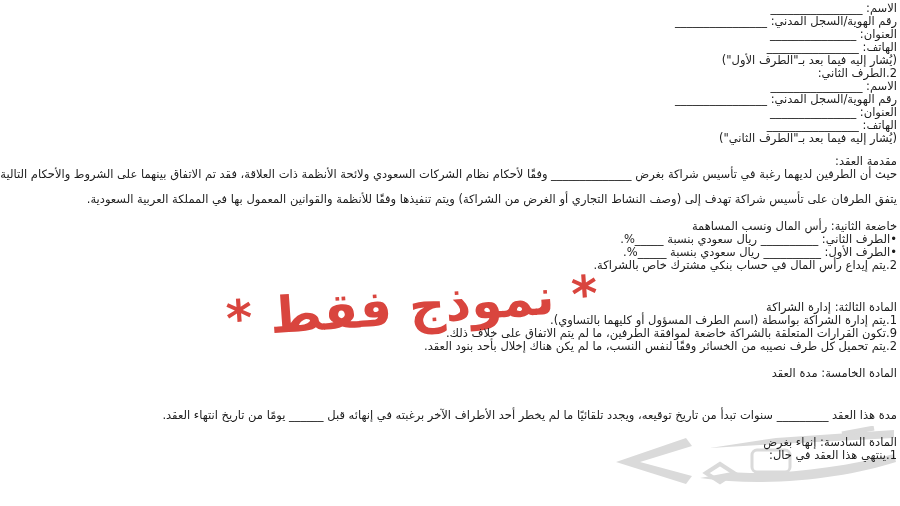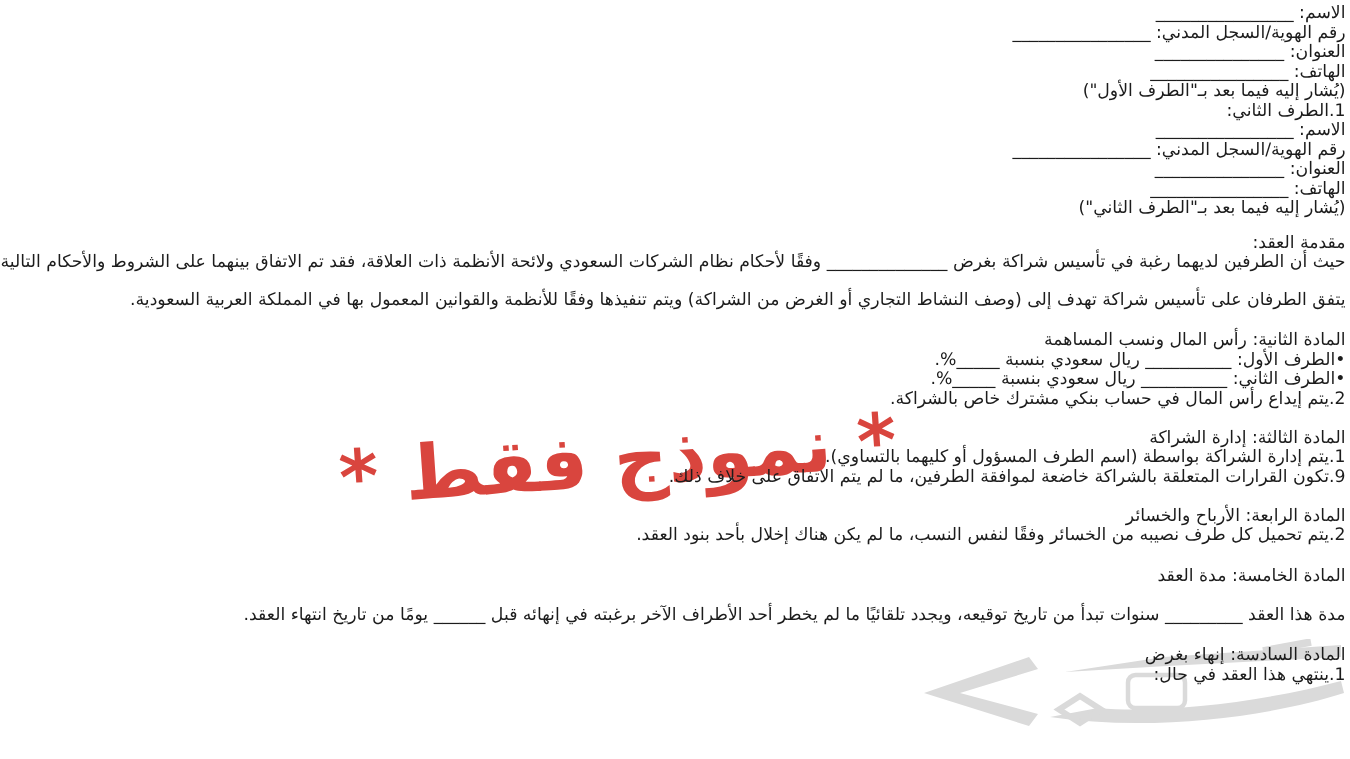--- a/index.html
+++ b/index.html
@@ -5,21 +5,21 @@
   html,body{margin:0;padding:0;}
   body{
     width:900px;height:506px;overflow:hidden;background:#ffffff;
     font-family:"DejaVu Sans",sans-serif;position:relative;
   }
   .doc{
     position:relative;z-index:3;direction:rtl;text-align:right;
     padding:2px 3px 0 0;font-size:11.5px;color:#1c1c1c;
   }
   .line{height:13px;line-height:13px;white-space:nowrap;}
-  .mt10{margin-top:10px}.mt12{margin-top:12px}.mt13{margin-top:13px}
+  .mt10{margin-top:10px}.mt12{margin-top:12px}.mt13{margin-top:29px}
   .mt14{margin-top:14px}.mt16{margin-top:16px}
   .watermark-red{
     position:absolute;z-index:2;left:268px;top:276px;width:330px;
     direction:rtl;text-align:center;white-space:nowrap;
     font-size:50px;font-weight:bold;transform:rotate(-4deg);
     transform-origin:center;user-select:none;
   }
   .logo-wm{
     position:absolute;z-index:1;left:606px;top:426px;width:292px;height:78px;
   }
@@ -43,43 +43,42 @@
 <div class="watermark-red" style="color:#d9453e;">* نموذج فقط *</div>
 
 <div class="doc">
 
   <div class="line">الاسم: ________________</div>
   <div class="line">رقم الهوية/السجل المدني: ________________</div>
   <div class="line">العنوان: _______________</div>
   <div class="line">الهاتف: ________________</div>
   <div class="line">(يُشار إليه فيما بعد بـ"الطرف الأول")</div>
 
-  <div class="line">1.الطرف الثاني:</div>
+  <div class="line">2.الطرف الثاني:</div>
 
   <div class="line">الاسم: ________________</div>
   <div class="line">رقم الهوية/السجل المدني: ________________</div>
   <div class="line">العنوان: _______________</div>
   <div class="line">الهاتف: ________________</div>
   <div class="line">(يُشار إليه فيما بعد بـ"الطرف الثاني")</div>
 
   <div class="line mt10">مقدمة العقد:</div>
   <div class="line">حيث أن الطرفين لديهما رغبة في تأسيس شراكة بغرض ______________ وفقًا لأحكام نظام الشركات السعودي ولائحة الأنظمة ذات العلاقة، فقد تم الاتفاق بينهما على الشروط والأحكام التالية:</div>
 
   <div class="line mt12">يتفق الطرفان على تأسيس شراكة تهدف إلى (وصف النشاط التجاري أو الغرض من الشراكة) ويتم تنفيذها وفقًا للأنظمة والقوانين المعمول بها في المملكة العربية السعودية.</div>
 
-  <div class="line mt14">المادة الثانية: رأس المال ونسب المساهمة</div>
+  <div class="line mt14">خاضعة الثانية: رأس المال ونسب المساهمة</div>
+  <div class="line">•الطرف الثاني: __________ ريال سعودي بنسبة _____%.</div>
   <div class="line">•الطرف الأول: __________ ريال سعودي بنسبة _____%.</div>
-  <div class="line">•الطرف الثاني: __________ ريال سعودي بنسبة _____%.</div>
   <div class="line">2.يتم إيداع رأس المال في حساب بنكي مشترك خاص بالشراكة.</div>
 
   <div class="line mt13">المادة الثالثة: إدارة الشراكة</div>
   <div class="line">1.يتم إدارة الشراكة بواسطة (اسم الطرف المسؤول أو كليهما بالتساوي).</div>
   <div class="line">9.تكون القرارات المتعلقة بالشراكة خاضعة لموافقة الطرفين، ما لم يتم الاتفاق على خلاف ذلك.</div>
 
-  <div class="line mt13">المادة الرابعة: الأرباح والخسائر</div>
   <div class="line">2.يتم تحميل كل طرف نصيبه من الخسائر وفقًا لنفس النسب، ما لم يكن هناك إخلال بأحد بنود العقد.</div>
 
   <div class="line mt14">المادة الخامسة: مدة العقد</div>
   <div class="line mt13">مدة هذا العقد _________ سنوات تبدأ من تاريخ توقيعه، ويجدد تلقائيًا ما لم يخطر أحد الأطراف الآخر برغبته في إنهائه قبل ______ يومًا من تاريخ انتهاء العقد.</div>
 
   <div class="line mt14">المادة السادسة: إنهاء بغرض</div>
   <div class="line">1.ينتهي هذا العقد في حال:</div>
 
 </div>
 

